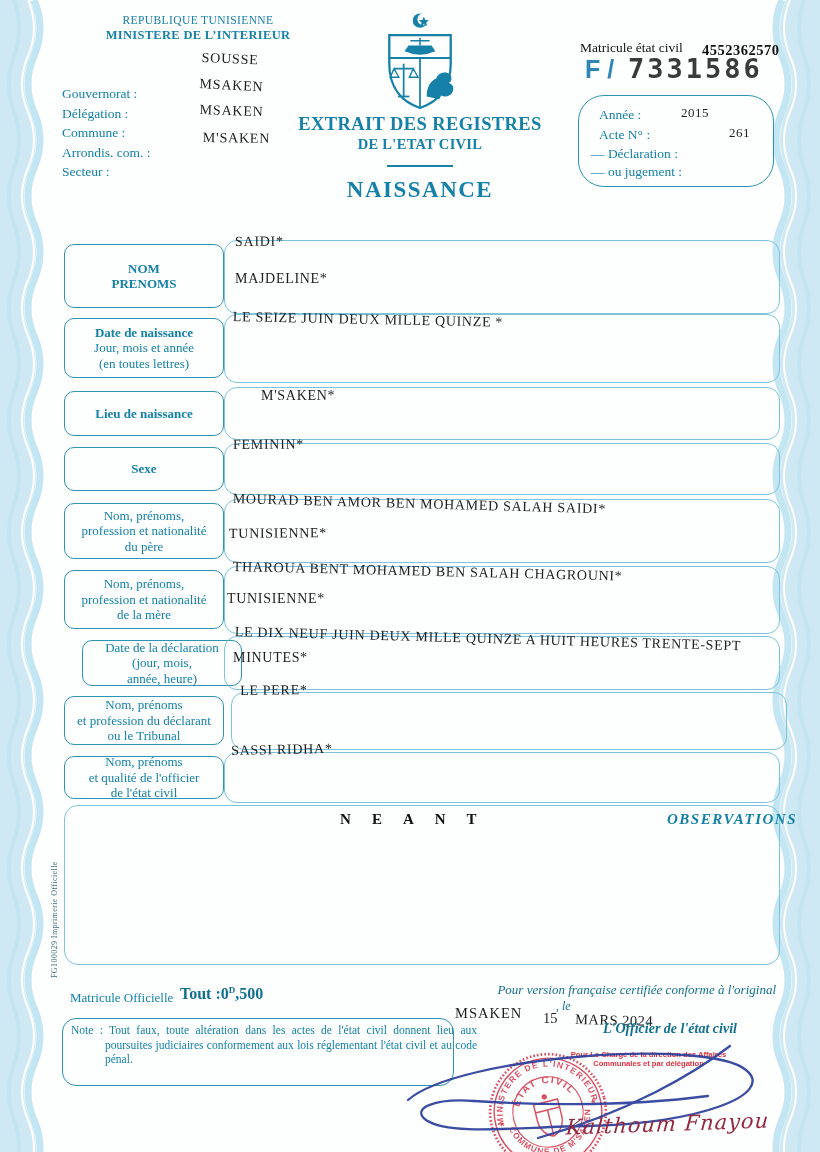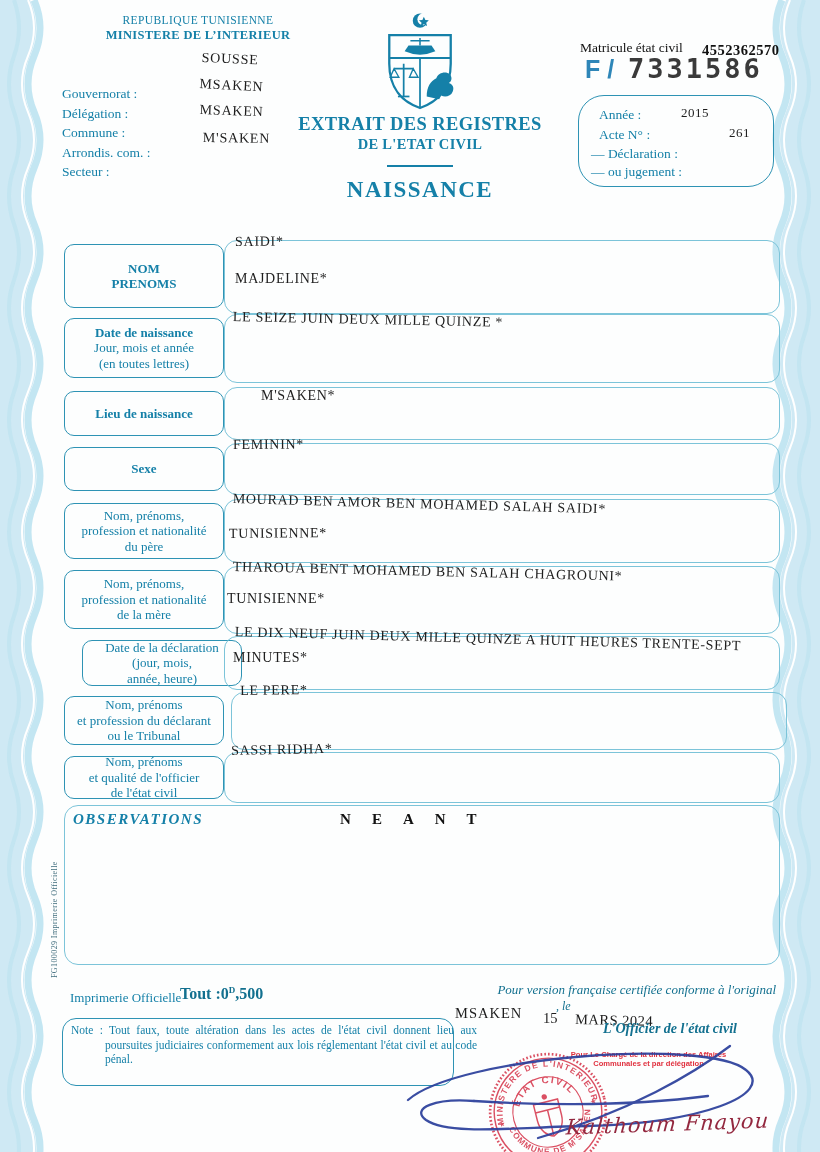--- a/index.html
+++ b/index.html
@@ -42,21 +42,21 @@
   #lb2{top:318px;height:58px;}   #vb2{top:314px;height:67px;}
   #lb3{top:391px;height:43px;}   #vb3{top:387px;height:51px;}
   #lb4{top:447px;height:42px;}   #vb4{top:443px;height:50px;}
   #lb5{top:503px;height:54px;}   #vb5{top:499px;height:62px;}
   #lb6{top:570px;height:57px;}   #vb6{top:566px;height:66px;}
   #lb7{top:640px;height:44px;margin-left:18px;}   #vb7{top:636px;height:52px;}
   #lb8{top:696px;height:47px;}   #vb8{top:692px;height:56px;margin-left:7px;}
   #lb9{top:756px;height:41px;}   #vb9{top:752px;height:49px;}
   
   #obs-box{left:64px;top:805px;width:714px;height:158px;border:1.4px solid #7cc4d9;border-radius:14px;}
-  #obs-title{position:absolute;left:8px;top:5px;width:100%;text-align:left;color:#1580a8;
+  #obs-title{position:absolute;left:18px;top:5px;width:100%;text-align:right;color:#1580a8;
              font-size:15px;font-weight:bold;font-style:italic;letter-spacing:1.5px;}
   #obs-value{position:absolute;left:50%;top:5px;transform:translateX(-52%);color:#111;
              font-size:15px;font-weight:bold;letter-spacing:21px;}
   
   #side-code{left:50px;top:978px;transform:rotate(-90deg);transform-origin:0 0;font-size:8px;color:#3f6c7c;letter-spacing:.4px;}
   #imprimerie{left:70px;top:990px;font-size:13px;}
   #prix{left:180px;top:985px;font-size:16px;font-weight:bold;color:#12708f;}
   #prix sup{font-size:9px;}
   #note-box{left:62px;top:1018px;width:390px;height:66px;border:1.6px solid #2e93b4;border-radius:14px;}
   #note-text{position:absolute;left:8px;top:4px;width:372px;font-size:11.5px;line-height:14.5px;color:#1580a8;
@@ -226,21 +226,21 @@
   <div id="vb9" class="valbox">
     <span class="typed" style="left:6px;top:-10px;transform:rotate(-1.2deg);">SASSI RIDHA*</span>
   </div>
 
   <div id="obs-box" class="abs">
     <div id="obs-title">OBSERVATIONS</div>
     <div id="obs-value">NEANT</div>
   </div>
 
   <div id="side-code" class="abs">FG100029  Imprimerie Officielle</div>
-  <div id="imprimerie" class="abs teal">Imprimerie Officielle</div>
+  <div id="imprimerie" class="abs teal">Matricule Officielle</div>
   <div id="prix" class="abs nowrap"><span>Tout :0</span><sup>D</sup><span>,500</span></div>
 
   <div id="note-box" class="abs">
     <div id="note-text">Note : Tout faux, toute altération dans les actes de l'état civil donnent lieu aux poursuites judiciaires conformement aux lois réglementant l'état civil et au code pénal.</div>
   </div>
 
   <div id="certification" class="abs">Pour version française certifiée conforme à l'original</div>
   <div id="le-label" class="abs">, le</div>
   <div id="place" class="abs">MSAKEN</div>
   <div id="date-day" class="abs">15</div>

